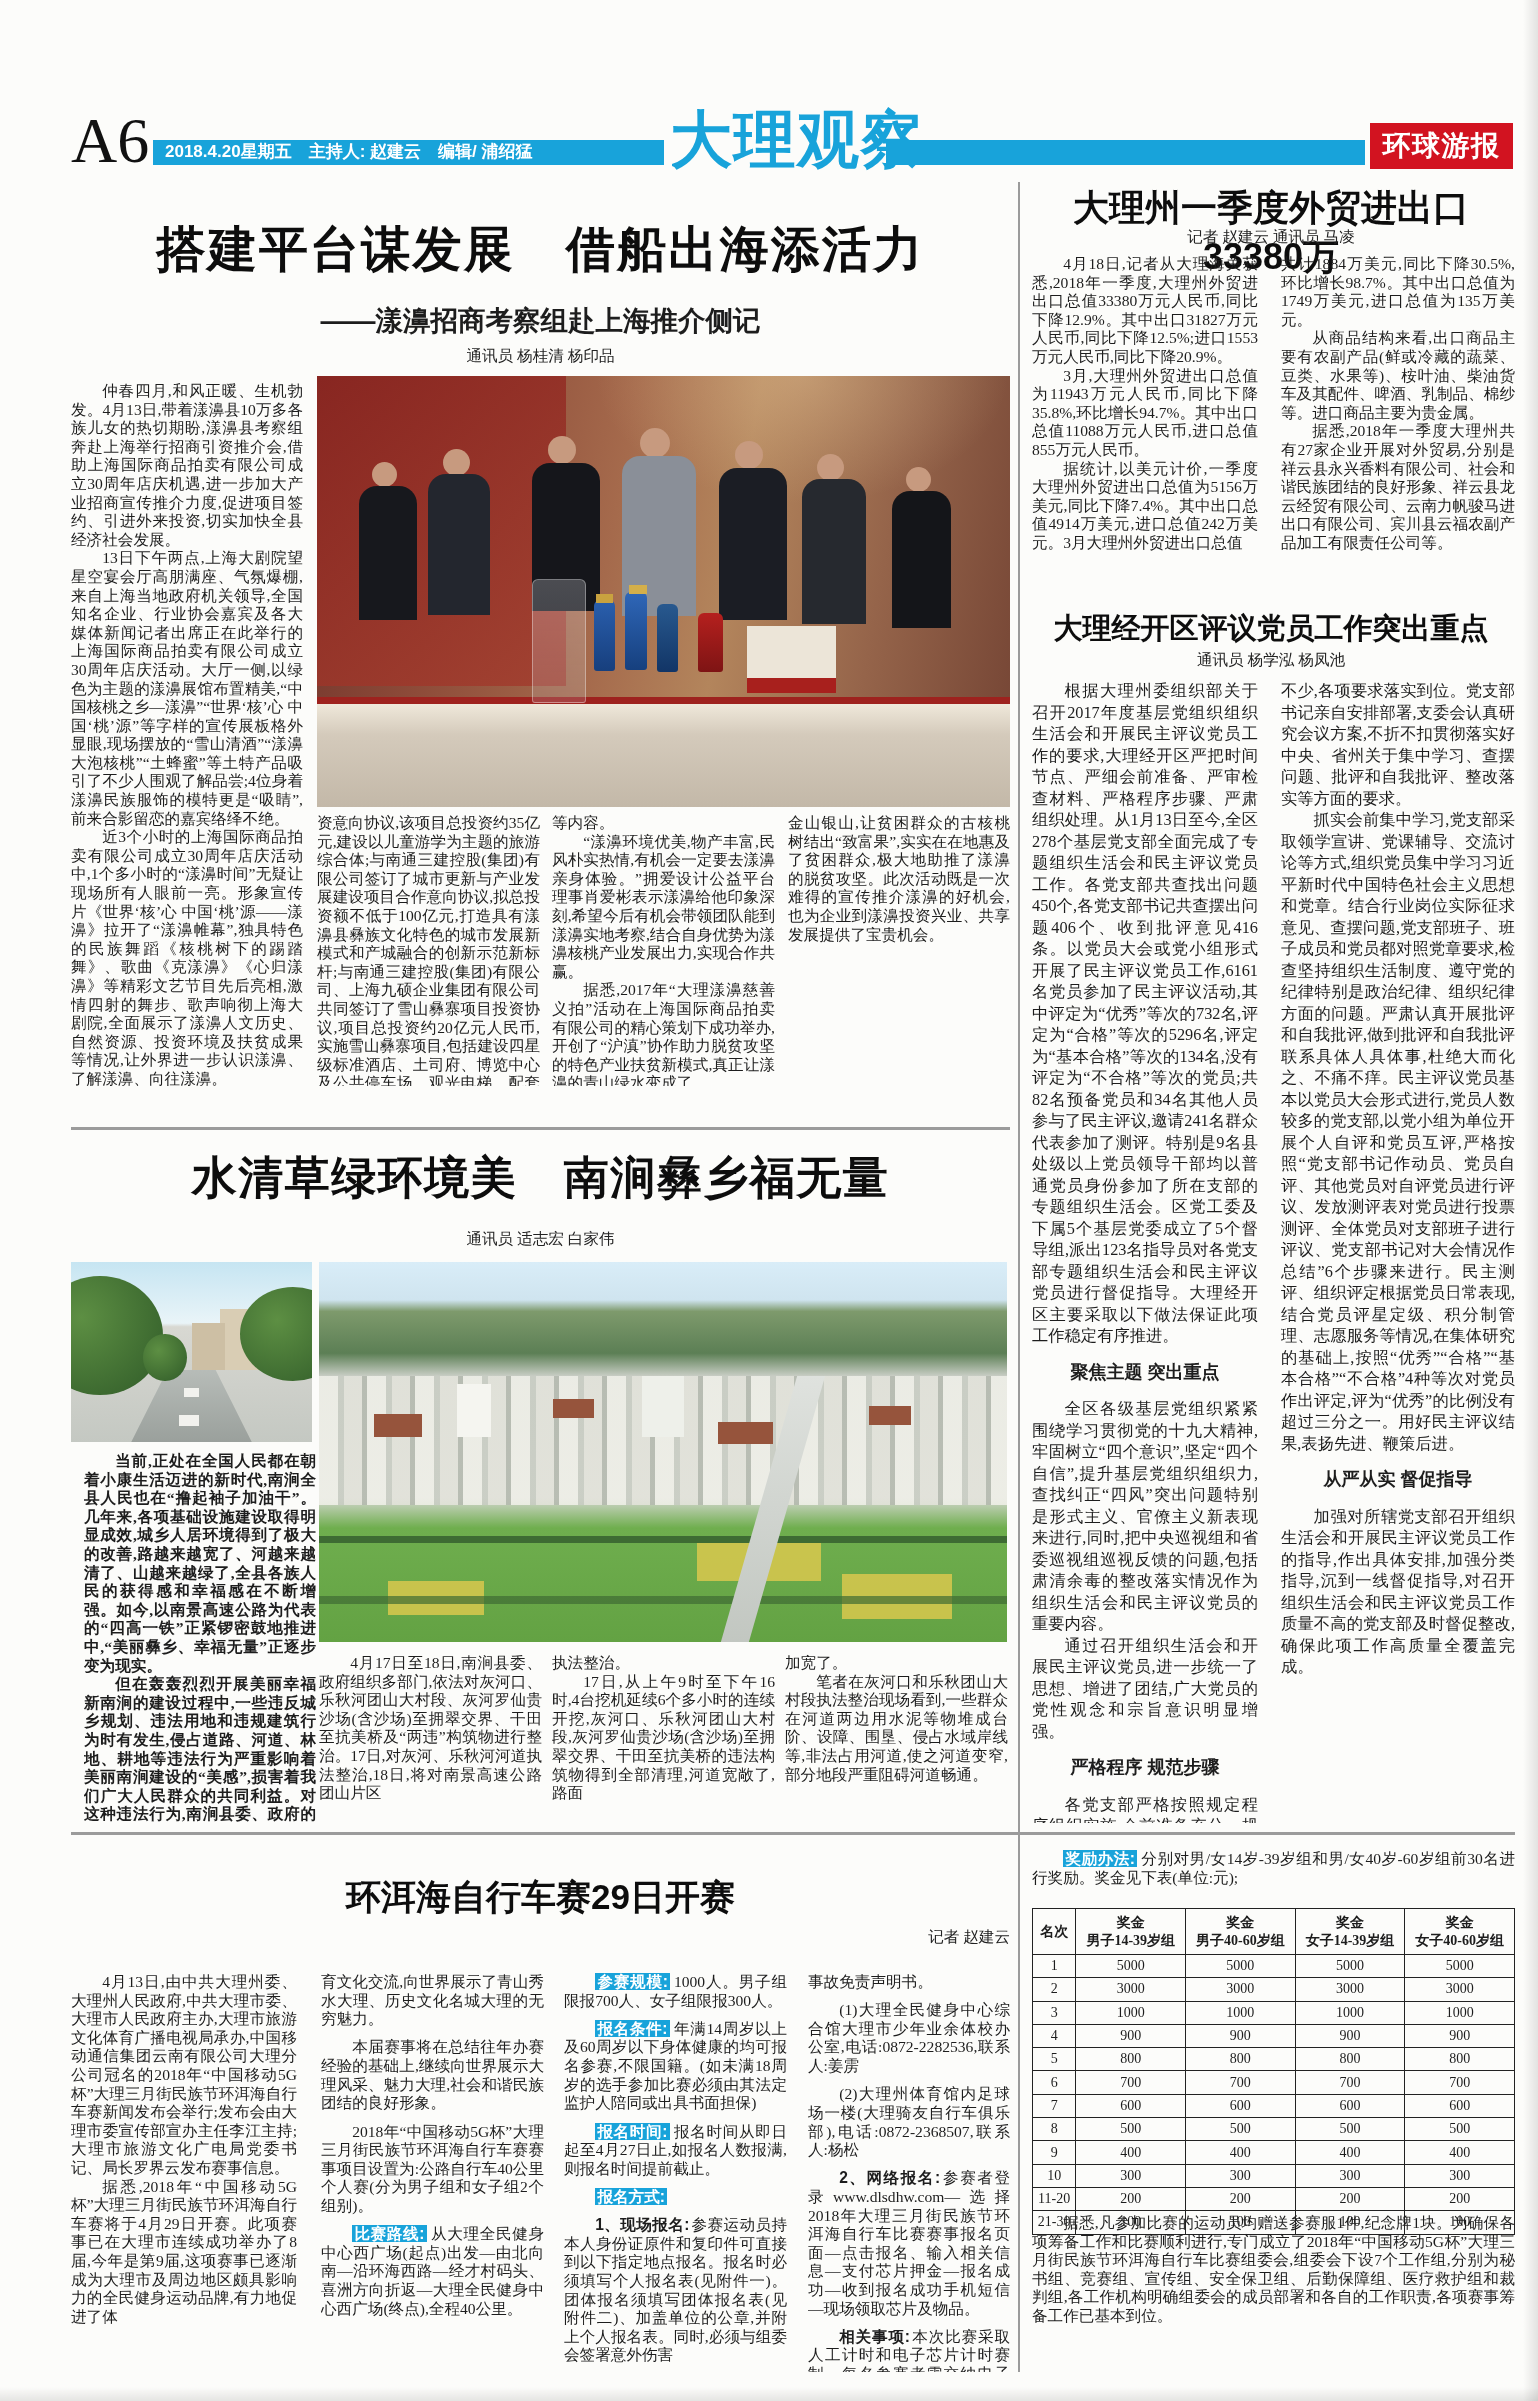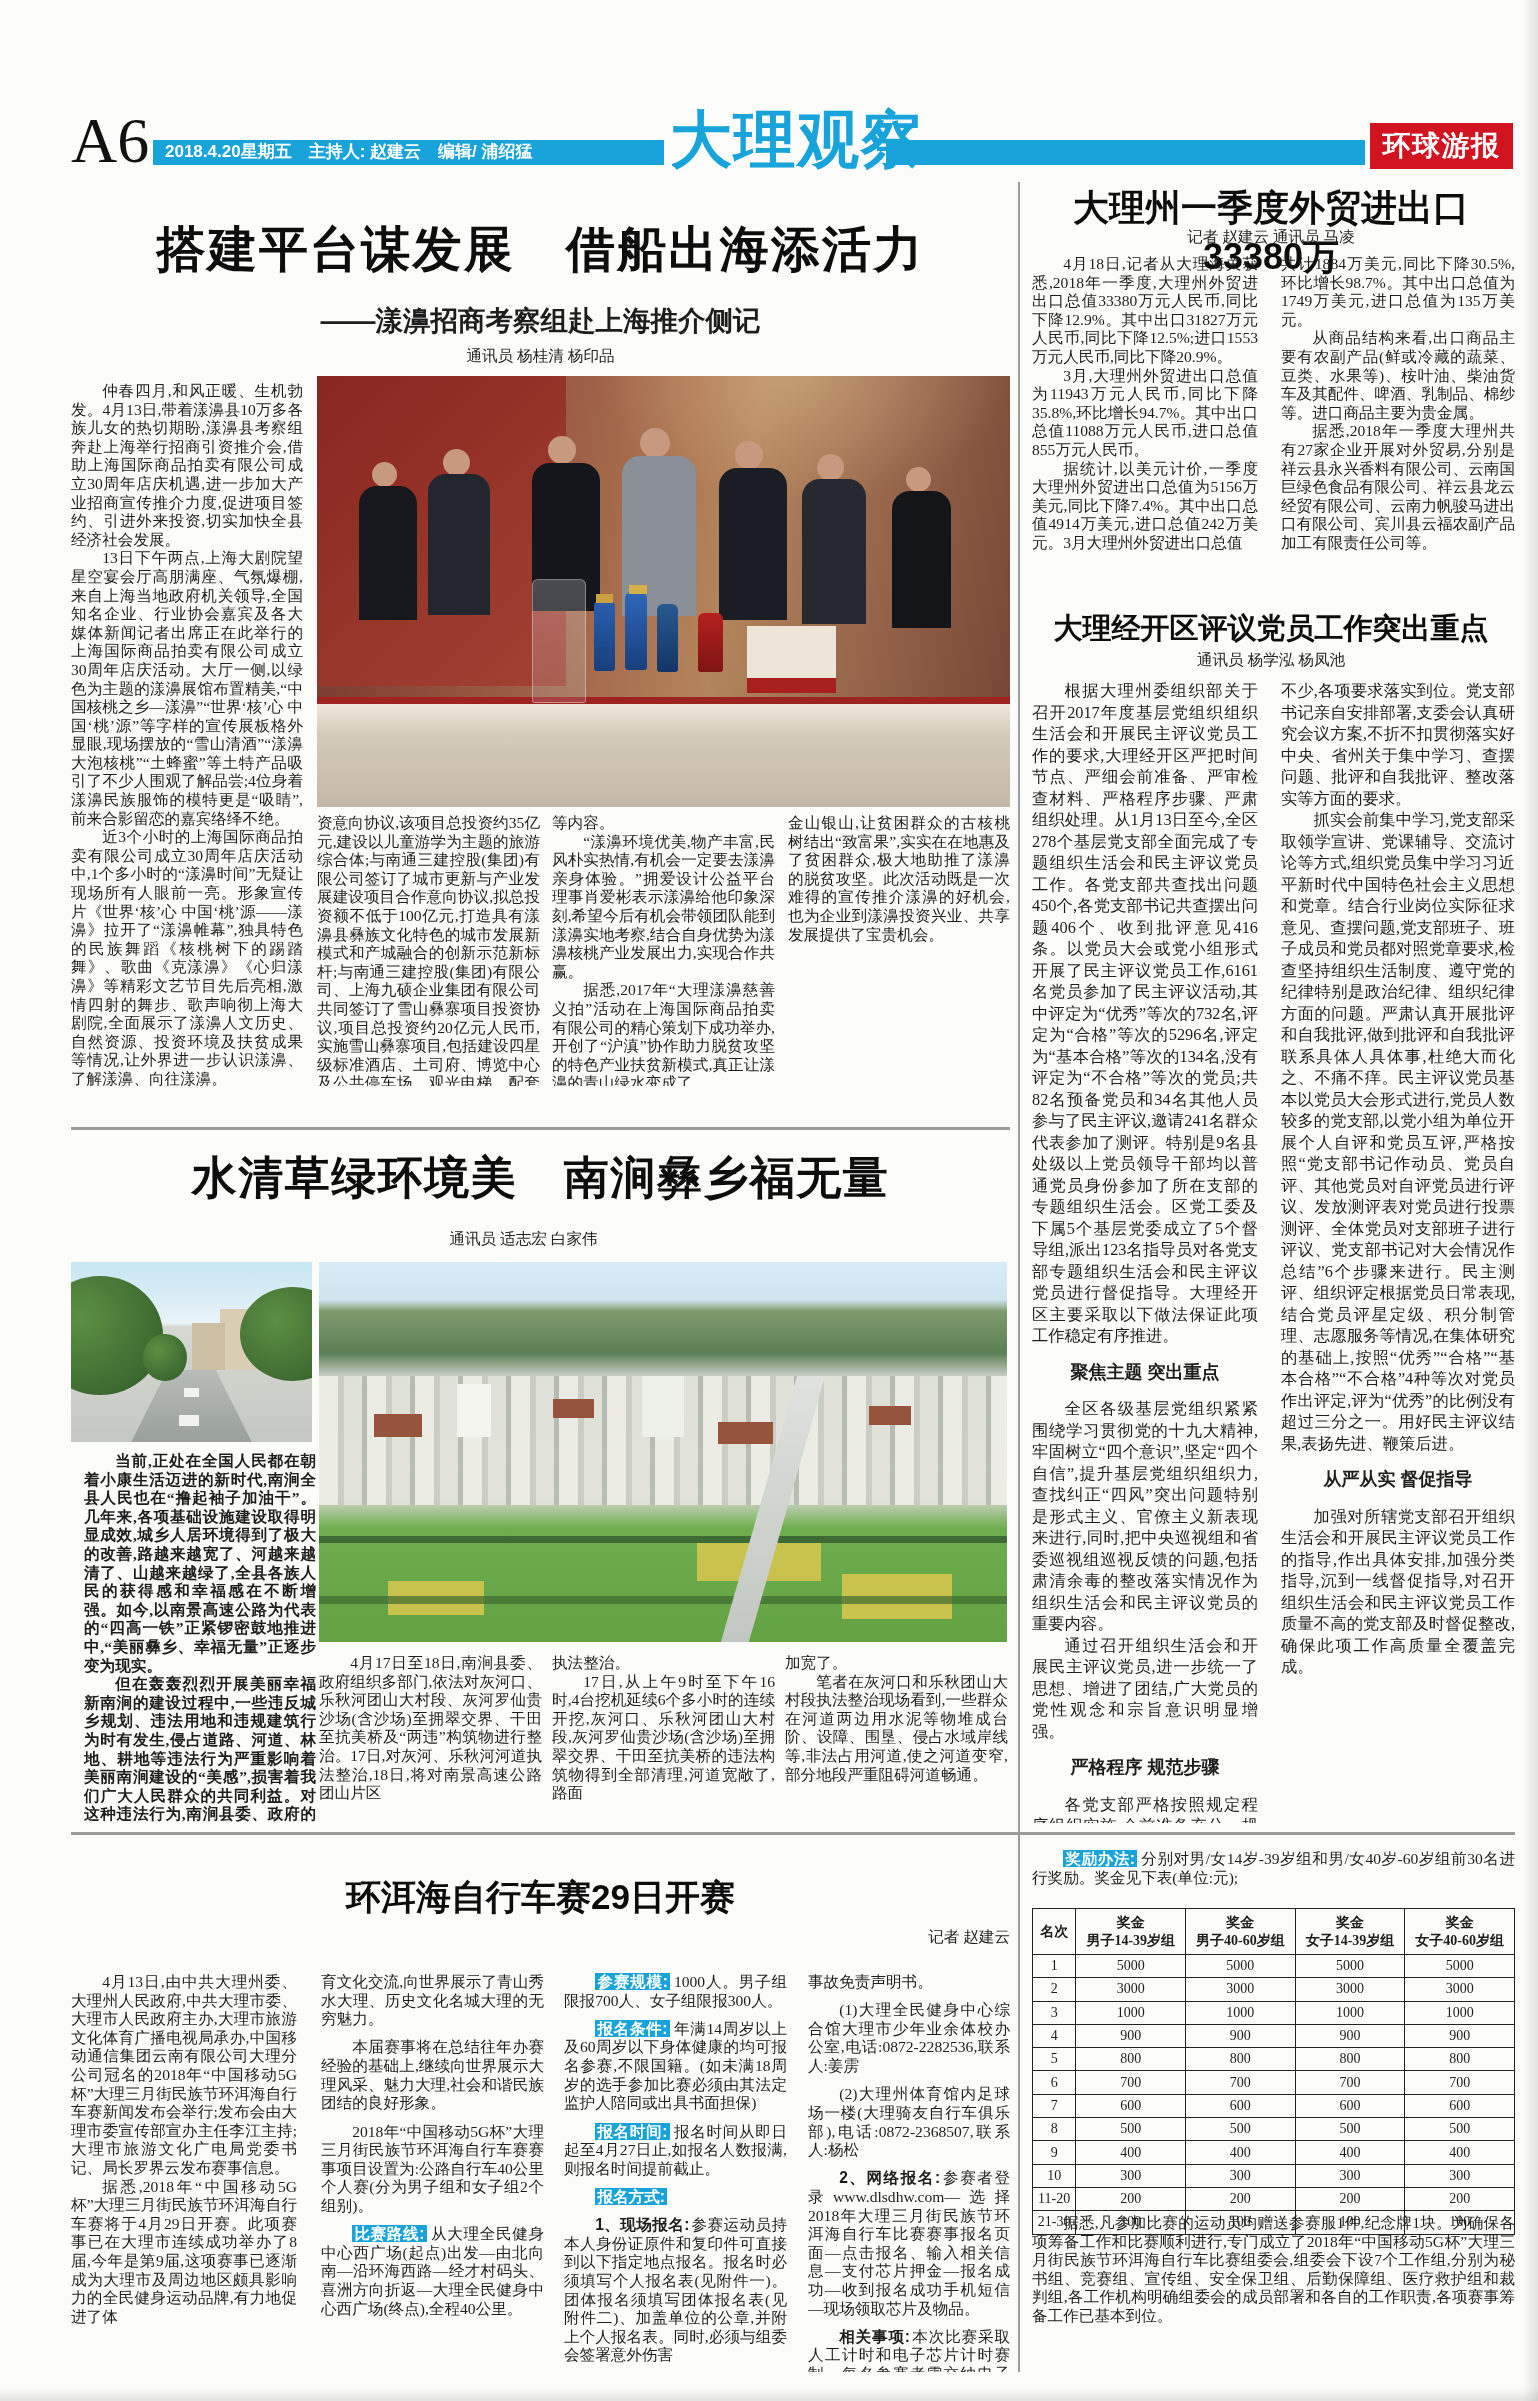--- a/index.html
+++ b/index.html
@@ -30,21 +30,21 @@
   #main-hl{left:71px;top:217px;width:939px;font-size:49px;letter-spacing:2.2px;}
   #main-sub{left:71px;top:303px;width:939px;font-size:27.5px;font-weight:700;text-align:center;
             font-family:"Liberation Sans",sans-serif;}
   .byline{font-size:15.6px;text-align:center;color:#222;}
   #main-by{left:71px;top:346px;width:939px;}
   #trade-hl{left:1026px;top:184px;width:490px;font-size:36px;}
   #trade-by{left:1026px;top:227px;width:490px;}
   #party-hl{left:1026px;top:609px;width:490px;font-size:29px;}
   #party-by{left:1026px;top:650px;width:490px;}
   #nan-hl{left:71px;top:1148px;width:939px;font-size:45px;letter-spacing:1.5px;}
-  #nan-by{left:54px;top:1229px;width:939px;}
+  #nan-by{left:71px;top:1229px;width:939px;}
   #bike-hl{left:71px;top:1874px;width:939px;font-size:35px;}
   #bike-by{left:71px;top:1927px;width:939px;text-align:right;}
   
   .col{overflow:hidden;text-align:justify;}
   .body-sm{font-size:15.6px;line-height:18.6px;}
   .body-md{font-size:16.3px;line-height:21.5px;}
   .col p{margin:0;}
   .col .para{text-indent:2em;}
   .col .cont{text-indent:0;}
   .subhead{font-family:"Liberation Sans",sans-serif;font-weight:800;text-align:center;
@@ -197,21 +197,21 @@
   <div class="abs hl" id="trade-hl">大理州一季度外贸进出口33380万</div>
   <div class="abs byline" id="trade-by">记者 赵建云 通讯员 马凌</div>
   <div class="abs col body-sm" id="t-c1">
       <p class="para">4月18日,记者从大理海关获悉,2018年一季度,大理州外贸进出口总值33380万元人民币,同比下降12.9%。其中出口31827万元人民币,同比下降12.5%;进口1553万元人民币,同比下降20.9%。</p>
       <p class="para">3月,大理州外贸进出口总值为11943万元人民币,同比下降35.8%,环比增长94.7%。其中出口总值11088万元人民币,进口总值855万元人民币。</p>
       <p class="para">据统计,以美元计价,一季度大理州外贸进出口总值为5156万美元,同比下降7.4%。其中出口总值4914万美元,进口总值242万美元。3月大理州外贸进出口总值</p>
     </div>
   <div class="abs col body-sm" id="t-c2">
       <p class="cont">共计1884万美元,同比下降30.5%,环比增长98.7%。其中出口总值为1749万美元,进口总值为135万美元。</p>
       <p class="para">从商品结构来看,出口商品主要有农副产品(鲜或冷藏的蔬菜、豆类、水果等)、桉叶油、柴油货车及其配件、啤酒、乳制品、棉纱等。进口商品主要为贵金属。</p>
-      <p class="para">据悉,2018年一季度大理州共有27家企业开展对外贸易,分别是祥云县永兴香料有限公司、云南国巨绿色食品有限公司、祥云县龙云经贸有限公司、云南力帆骏马进出口有限公司、宾川县云福农副产品加工有限责任公司等。</p>
+      <p class="para">据悉,2018年一季度大理州共有27家企业开展对外贸易,分别是祥云县永兴香料有限公司、社会和谐民族团结的良好形象、祥云县龙云经贸有限公司、云南力帆骏马进出口有限公司、宾川县云福农副产品加工有限责任公司等。</p>
     </div>
 
   <div class="abs hl" id="party-hl">大理经开区评议党员工作突出重点</div>
   <div class="abs byline" id="party-by">通讯员 杨学泓 杨凤池</div>
   <div class="abs col body-md" id="p-c1">
       <p class="para">根据大理州委组织部关于召开2017年度基层党组织组织生活会和开展民主评议党员工作的要求,大理经开区严把时间节点、严细会前准备、严审检查材料、严格程序步骤、严肃组织处理。从1月13日至今,全区278个基层党支部全面完成了专题组织生活会和民主评议党员工作。各党支部共查找出问题450个,各党支部书记共查摆出问题406个、收到批评意见416条。以党员大会或党小组形式开展了民主评议党员工作,6161名党员参加了民主评议活动,其中评定为“优秀”等次的732名,评定为“合格”等次的5296名,评定为“基本合格”等次的134名,没有评定为“不合格”等次的党员;共82名预备党员和34名其他人员参与了民主评议,邀请241名群众代表参加了测评。特别是9名县处级以上党员领导干部均以普通党员身份参加了所在支部的专题组织生活会。区党工委及下属5个基层党委成立了5个督导组,派出123名指导员对各党支部专题组织生活会和民主评议党员进行督促指导。大理经开区主要采取以下做法保证此项工作稳定有序推进。</p>
       <div class="subhead">聚焦主题 突出重点</div>
       <p class="para">全区各级基层党组织紧紧围绕学习贯彻党的十九大精神,牢固树立“四个意识”,坚定“四个自信”,提升基层党组织组织力,查找纠正“四风”突出问题特别是形式主义、官僚主义新表现来进行,同时,把中央巡视组和省委巡视组巡视反馈的问题,包括肃清余毒的整改落实情况作为组织生活会和民主评议党员的重要内容。</p>
       <p class="para">通过召开组织生活会和开展民主评议党员,进一步统一了思想、增进了团结,广大党员的党性观念和宗旨意识明显增强。</p>
       <div class="subhead">严格程序 规范步骤</div>

